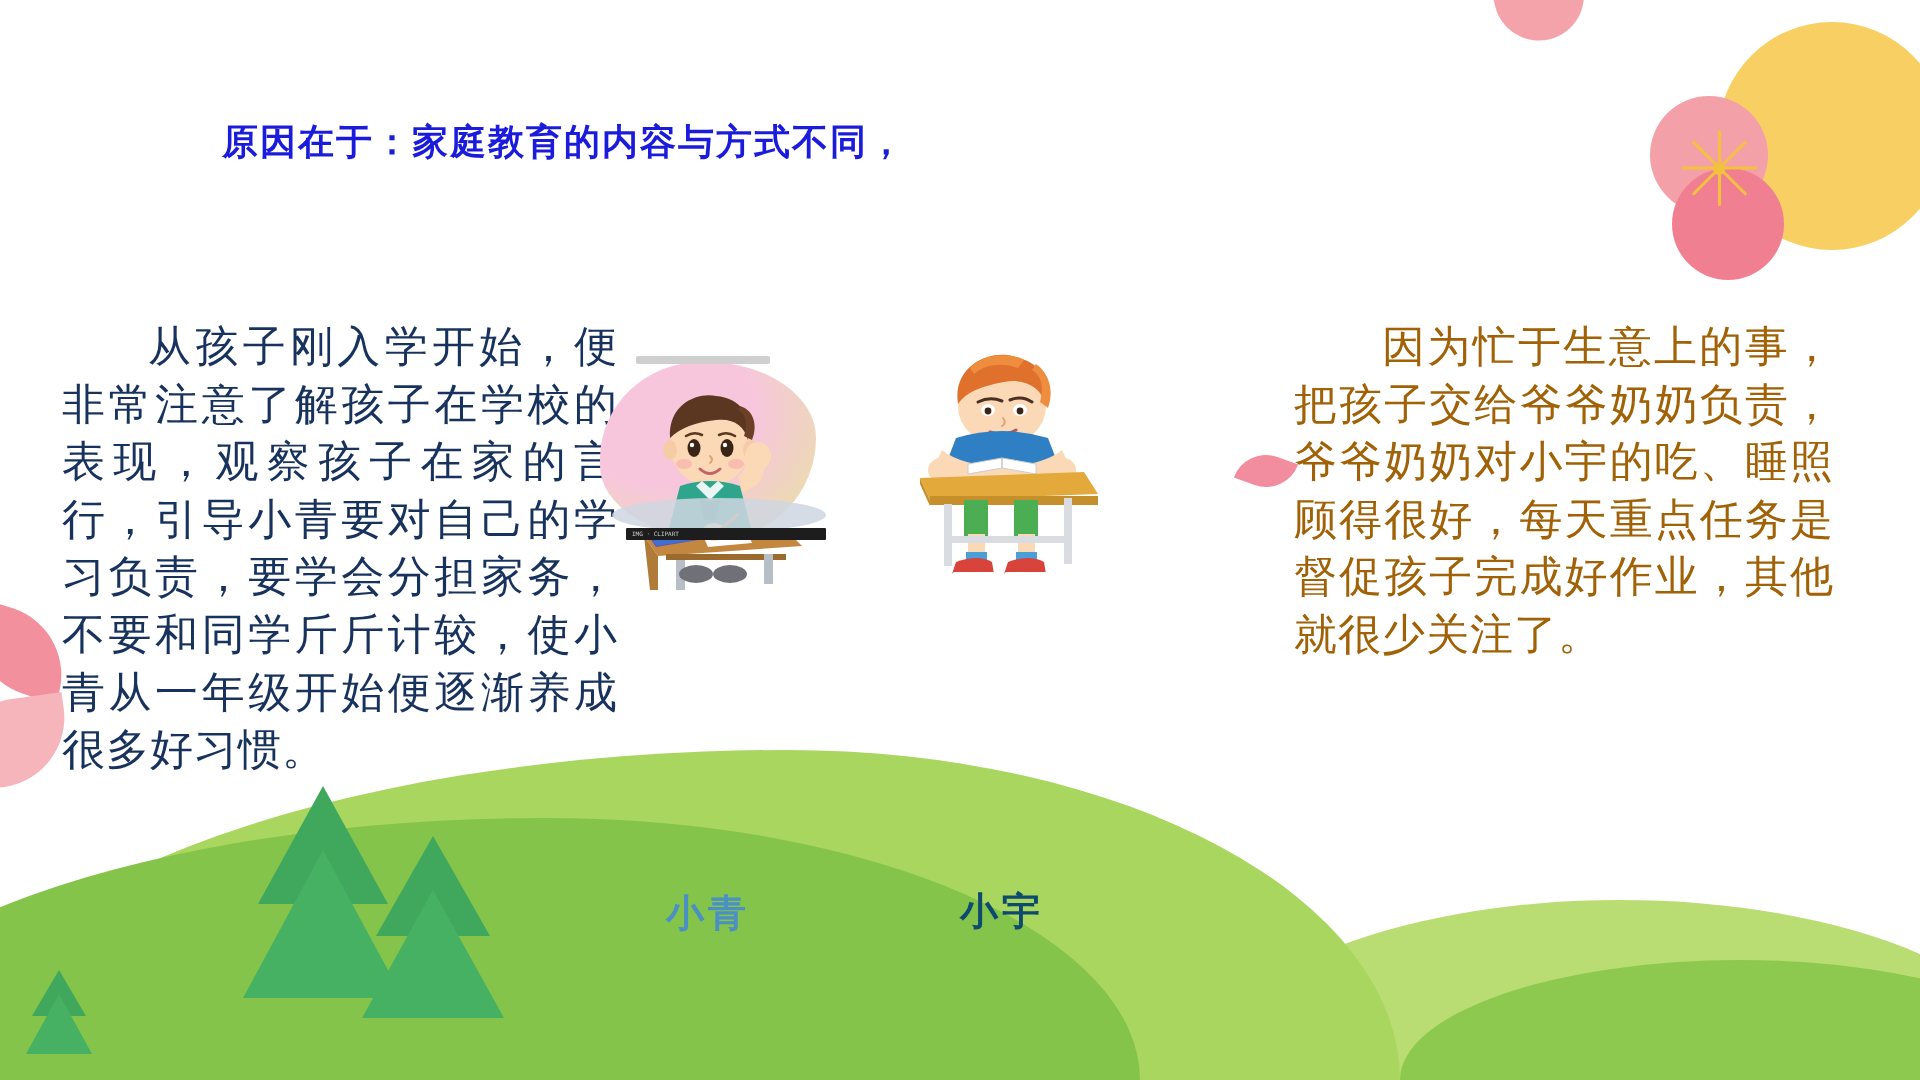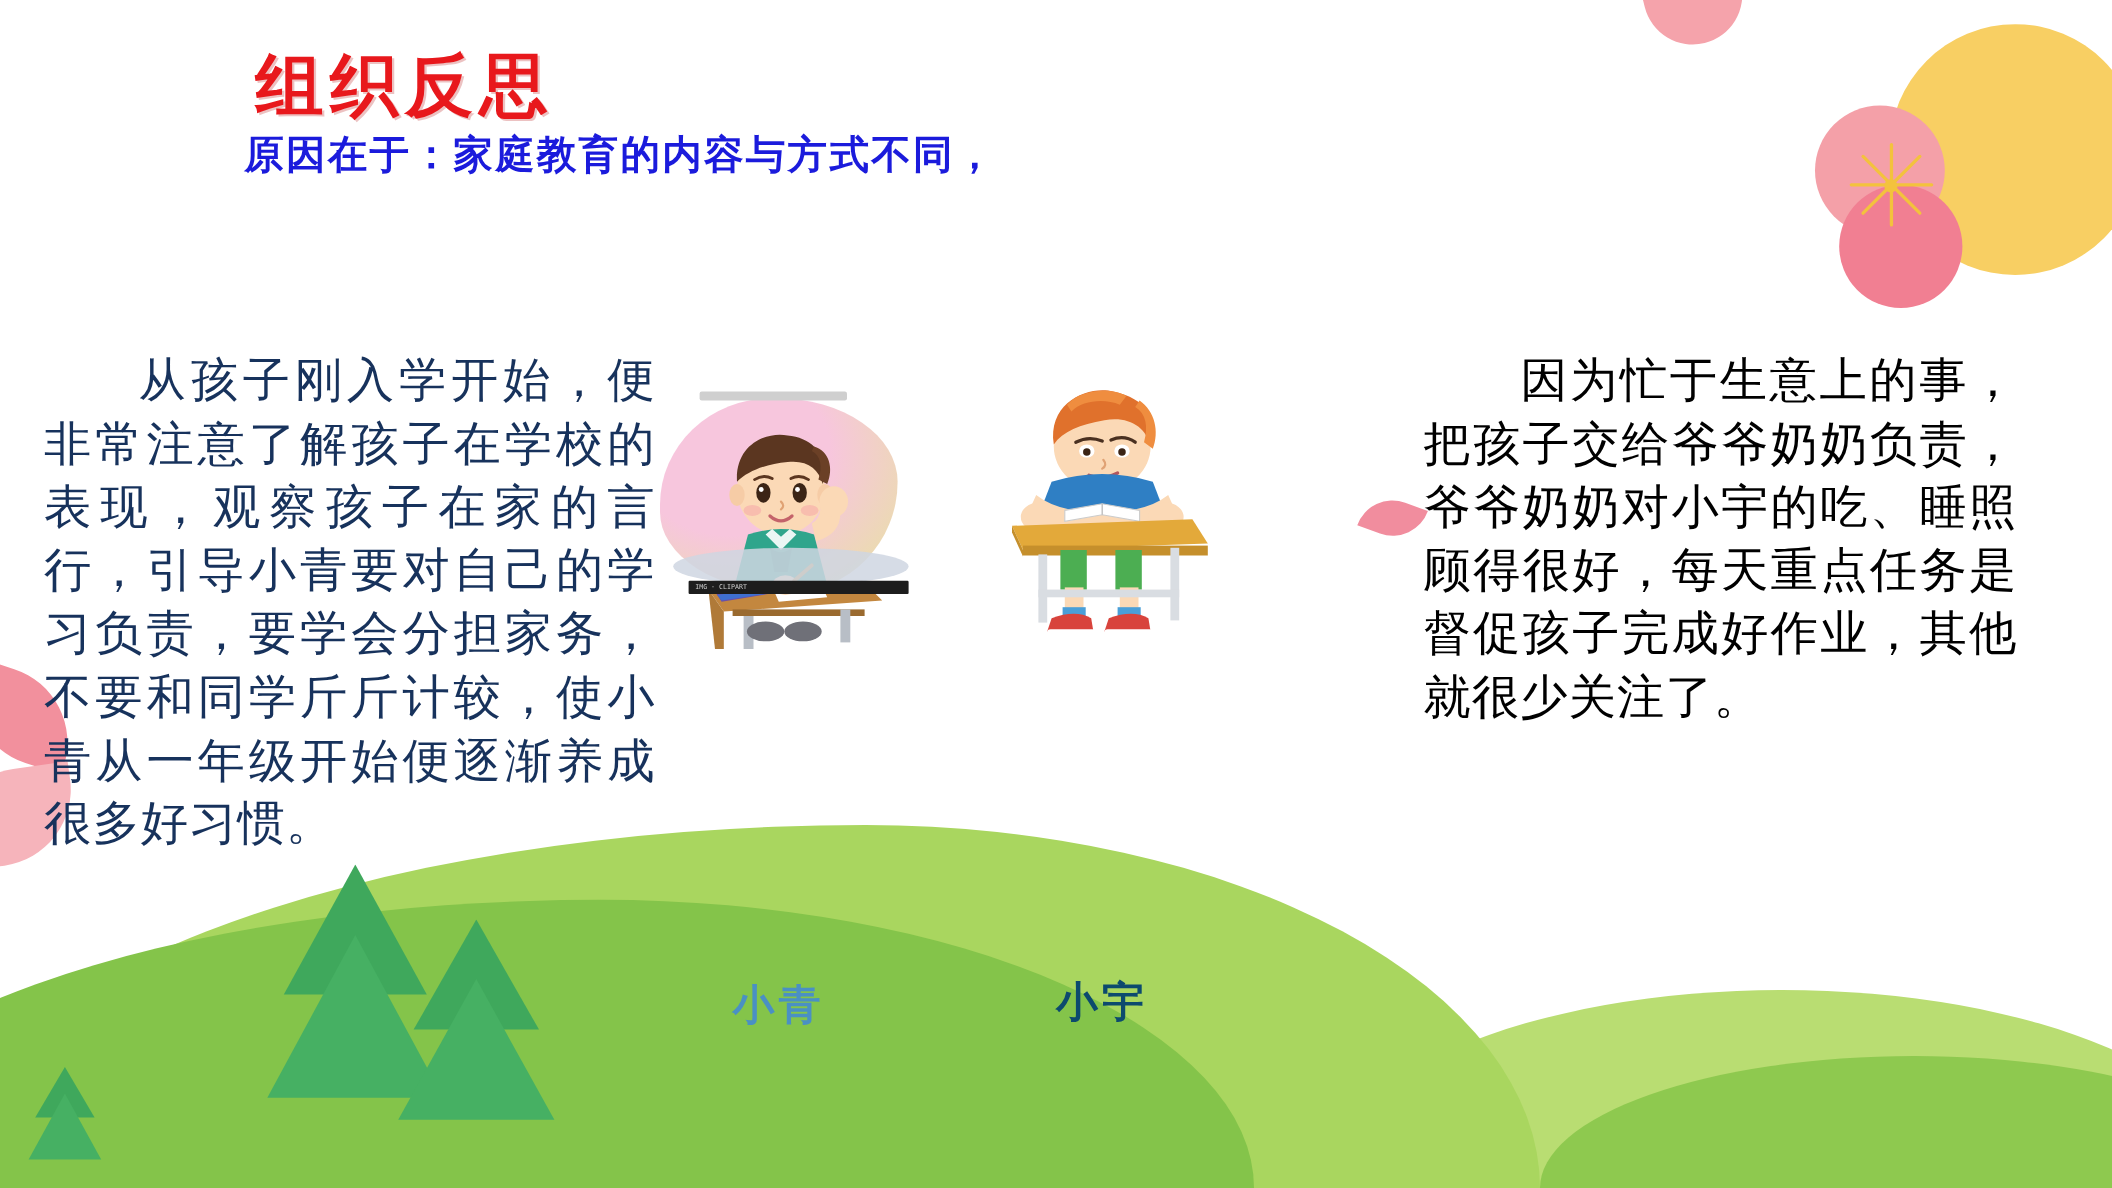--- a/index.html
+++ b/index.html
@@ -86,21 +86,21 @@
   .body-col{
     position:absolute;
     color:#17325c;
     font-size:43px;
     line-height:1.34;
     letter-spacing:1px;
     text-align:justify;
     text-justify:inter-character;
     font-family:"Liberation Serif","DejaVu Serif",serif;
   }
-  .body-col.left{ left:40px; top:318px; width:556px; text-indent:86px; }
+  .body-col.left{ left:62px; top:318px; width:556px; text-indent:86px; }
   .body-col.right{ left:1294px; top:318px; width:540px; text-indent:88px; }
 
   
   .illus{position:absolute;}
   .illus .caption{
     position:absolute;left:0;width:100%;text-align:center;
     font-size:38px;font-weight:bold;letter-spacing:4px;
     font-family:"DejaVu Sans","Liberation Sans",sans-serif;
   }
 
@@ -165,29 +165,28 @@
     <polygon points="75,54 146,182 4,182" fill="#46b063"></polygon>
   </svg>
   <svg class="tree t3" viewBox="0 0 70 96" width="70" height="96" style="position:absolute;left:24px;bottom:14px;">
     <polygon points="35,0 62,46 8,46" fill="#3fa85c"></polygon>
     <polygon points="35,24 68,84 2,84" fill="#46b063"></polygon>
   </svg>
 </div>
 
 <div id="slide">
 
-  <div class="title" style="color: rgb(232, 24, 28);">组织反思</div>
 
   <div class="subtitle" style="color: rgb(27, 27, 220);">
     <span class="ln1">原因在于：家庭教育的内容与方式不同，</span>
   </div>
 
   <div class="body-col left" style="color: rgb(23, 50, 92);">从孩子刚入学开始，便非常注意了解孩子在学校的表现，观察孩子在家的言行，引导小青要对自己的学习负责，要学会分担家务，不要和同学斤斤计较，使小青从一年级开始便逐渐养成很多好习惯。</div>
 
-  <div class="body-col right" style="color: #000000;">因为忙于生意上的事，把孩子交给爷爷奶奶负责，爷爷奶奶对小宇的吃、睡照顾得很好，每天重点任务是督促孩子完成好作业，其他就很少关注了。</div>
+  <div class="body-col right" style="color: #a16207;">因为忙于生意上的事，把孩子交给爷爷奶奶负责，爷爷奶奶对小宇的吃、睡照顾得很好，每天重点任务是督促孩子完成好作业，其他就很少关注了。</div>
 
   <div class="illus" id="kid-qing">
     <div class="blob"></div>
     <div class="board"></div>
 
     <svg width="240" height="250" viewBox="0 0 240 250" style="position:absolute;left:0;top:0;">
 
       <ellipse cx="122" cy="105" rx="40" ry="41" fill="#fbd9b6"></ellipse>
 
       <path d="M82 98 C80 62, 112 52, 128 56 C152 58, 166 76, 160 100

